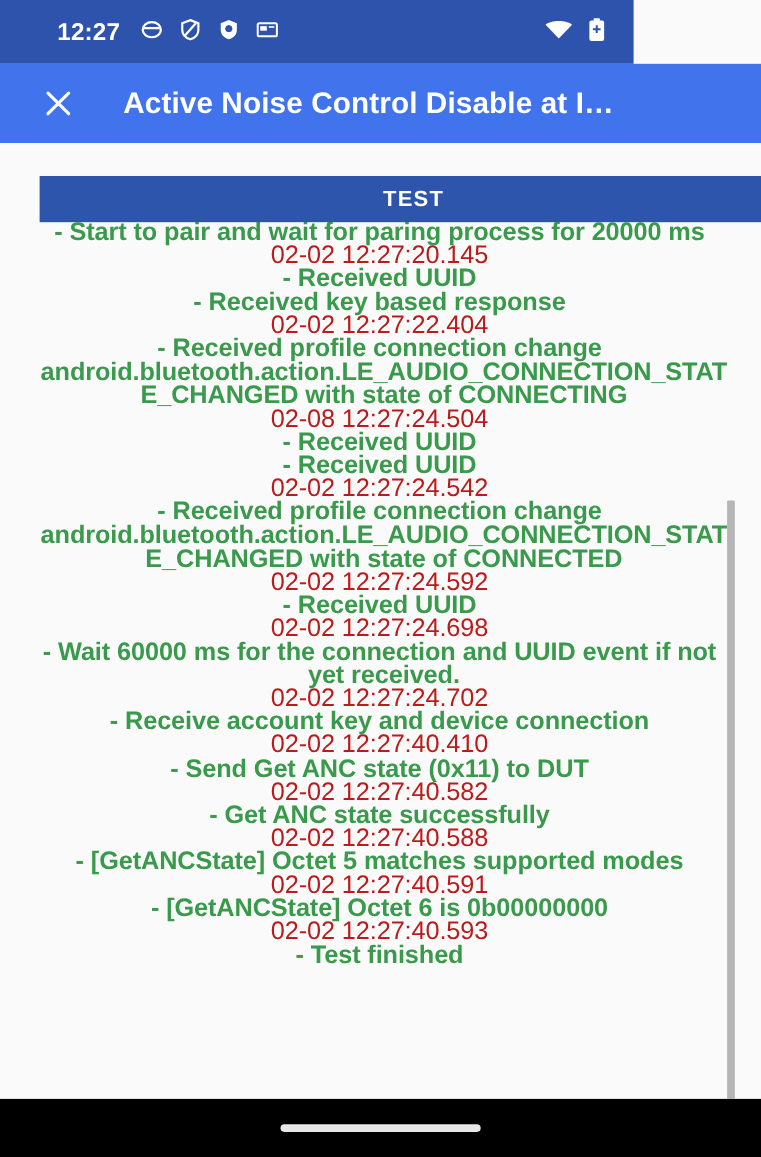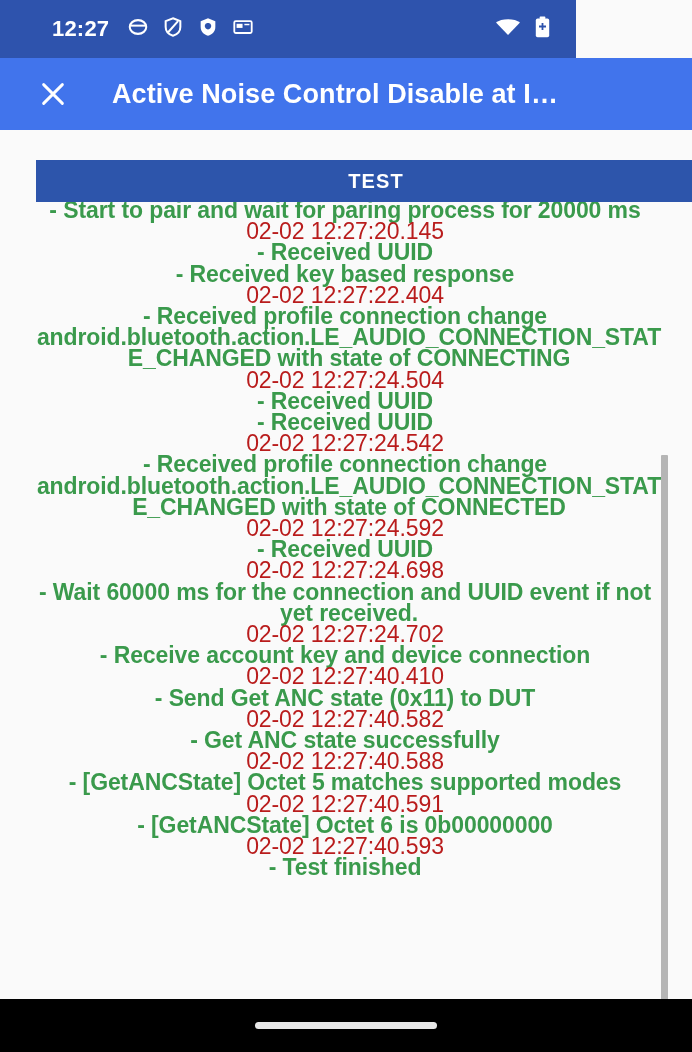--- a/index.html
+++ b/index.html
@@ -244,21 +244,21 @@
 
   <div class="content">
 
     <div class="log-area">
         <div class="log-line msg">- Start to pair and wait for paring process for 20000 ms</div>
         <div class="log-line ts">02-02 12:27:20.145</div>
         <div class="log-line msg">- Received UUID</div>
         <div class="log-line msg">- Received key based response</div>
         <div class="log-line ts">02-02 12:27:22.404</div>
         <div class="log-line msg">- Received profile connection change android.bluetooth.action.LE_AUDIO_CONNECTION_STATE_CHANGED with state of CONNECTING</div>
-        <div class="log-line ts">02-02 12:27:24.504</div>
+        <div class="log-line ts">02-08 12:27:24.504</div>
         <div class="log-line msg">- Received UUID</div>
         <div class="log-line msg">- Received UUID</div>
         <div class="log-line ts">02-02 12:27:24.542</div>
         <div class="log-line msg">- Received profile connection change android.bluetooth.action.LE_AUDIO_CONNECTION_STATE_CHANGED with state of CONNECTED</div>
         <div class="log-line ts">02-02 12:27:24.592</div>
         <div class="log-line msg">- Received UUID</div>
         <div class="log-line ts">02-02 12:27:24.698</div>
         <div class="log-line msg">- Wait 60000 ms for the connection and UUID event if not yet received.</div>
         <div class="log-line ts">02-02 12:27:24.702</div>
         <div class="log-line msg">- Receive account key and device connection</div>

